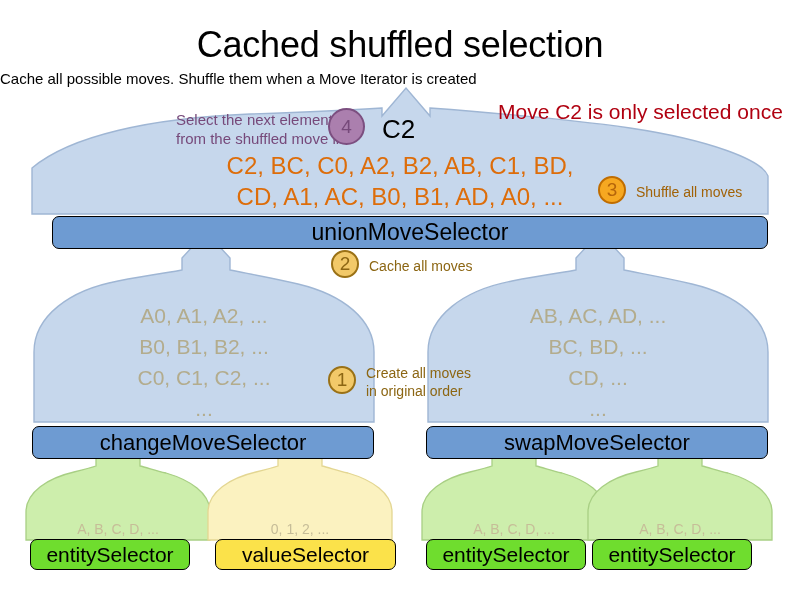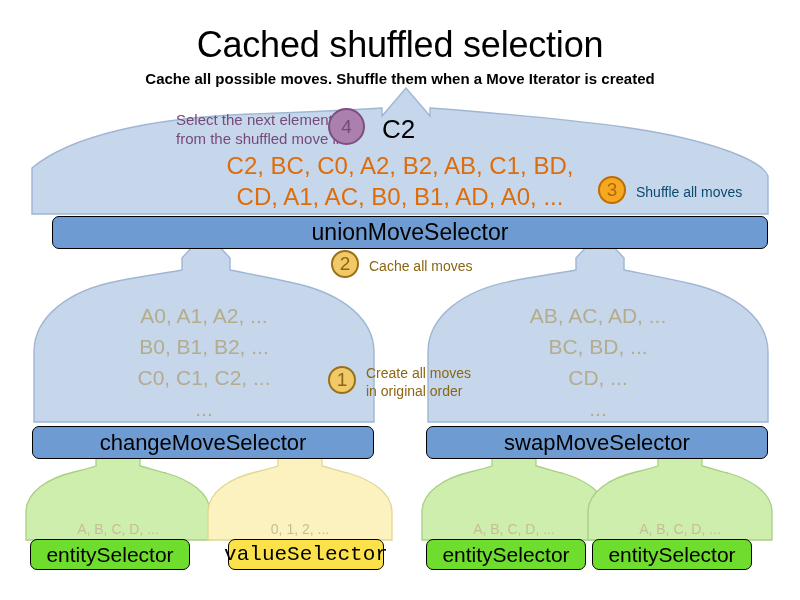--- a/index.html
+++ b/index.html
@@ -28,25 +28,24 @@
     font-size: 36px;
     color: #000000;
     letter-spacing: -0.2px;
     white-space: nowrap;
   }
   .subtitle {
     position: absolute;
     left: 0;
     top: 70px;
     width: 800px;
-    text-align: center;
+    text-align: left;
     font-size: 15px;
     color: #000000;
     white-space: nowrap;
-    font-weight: bold;
   }
 
   
   #shapes {
     position: absolute;
     left: 0;
     top: 0;
     width: 800px;
     height: 600px;
   }
@@ -120,21 +119,21 @@
     background: #ab7fae;
     border: 2px solid #7c4f80;
     color: #76497a;
   }
 
   .anno {
     position: absolute;
     white-space: nowrap;
   }
   .anno-gold { color: #8c6613; font-size: 14px; line-height: 18px; }
-  .anno-orange { color: #0c4a6e; font-size: 14px; line-height: 18px; }
+  .anno-orange { color: #a16207; font-size: 14px; line-height: 18px; }
   .anno-purple { color: #76497a; font-size: 15px; line-height: 19px; text-align: right; }
   .anno-red { color: #b00010; font-size: 21px; }
 </style>
 </head>
 <body>
 
 <div id="canvas">
 
   <svg id="shapes" viewBox="0 0 800 600" xmlns="http://www.w3.org/2000/svg">
 
@@ -228,20 +227,21 @@
 
   <div class="anno anno-purple" style="left:176px; top:110px; width:146px;">
     <div>Select the next element</div>
     <div>from the shuffled move list</div>
   </div>
 
   <div class="badge badge-purple" style="left:328px; top:108px; width:37px; height:37px;">4</div>
 
   <div class="selected-move" style="left:382px; top:114px;">C2</div>
 
+  <div class="anno anno-red" style="left:498px; top:100px;">Move C2 is only selected once</div>
 
   <div class="cloud-text moves-orange" style="left:150px; top:150px; width:500px;">
     <div>C2, BC, C0, A2, B2, AB, C1, BD,</div>
     <div>CD, A1, AC, B0, B1, AD, A0, ...</div>
   </div>
 
   <div class="badge badge-orange" style="left:598px; top:176px; width:28px; height:28px;">3</div>
   <div class="anno anno-orange" style="left:636px; top:183px;">Shuffle all moves</div>
 
   <div class="bar bar-blue" style="left:52px; top:208px; width:716px; height:33px; font-size:23px;">unionMoveSelector</div>
@@ -271,17 +271,17 @@
 
   <div class="bar bar-blue" style="left:32px; top:418px; width:342px; height:33px; font-size:22px;">changeMoveSelector</div>
   <div class="bar bar-blue" style="left:426px; top:418px; width:342px; height:33px; font-size:22px;">swapMoveSelector</div>
 
   <div class="cloud-text moves-small" style="left:26px; top:517px; width:184px;">A, B, C, D, ...</div>
   <div class="cloud-text moves-small" style="left:208px; top:517px; width:184px;">0, 1, 2, ...</div>
   <div class="cloud-text moves-small" style="left:422px; top:517px; width:184px;">A, B, C, D, ...</div>
   <div class="cloud-text moves-small" style="left:588px; top:517px; width:184px;">A, B, C, D, ...</div>
 
   <div class="bar bar-green" style="left:30px; top:539px; width:160px; height:31px; font-size:21px;">entitySelector</div>
-  <div class="bar bar-yellow" style="left:228px; top:539px; width:156px; height:31px; font-size:21px;font-family:Liberation Mono, monospace;">valueSelector</div>
+  <div class="bar bar-yellow" style="left:215px; top:539px; width:181px; height:31px; font-size:21px;">valueSelector</div>
   <div class="bar bar-green" style="left:426px; top:539px; width:160px; height:31px; font-size:21px;">entitySelector</div>
   <div class="bar bar-green" style="left:592px; top:539px; width:160px; height:31px; font-size:21px;">entitySelector</div>
 
 </div>
 
 </body></html>

